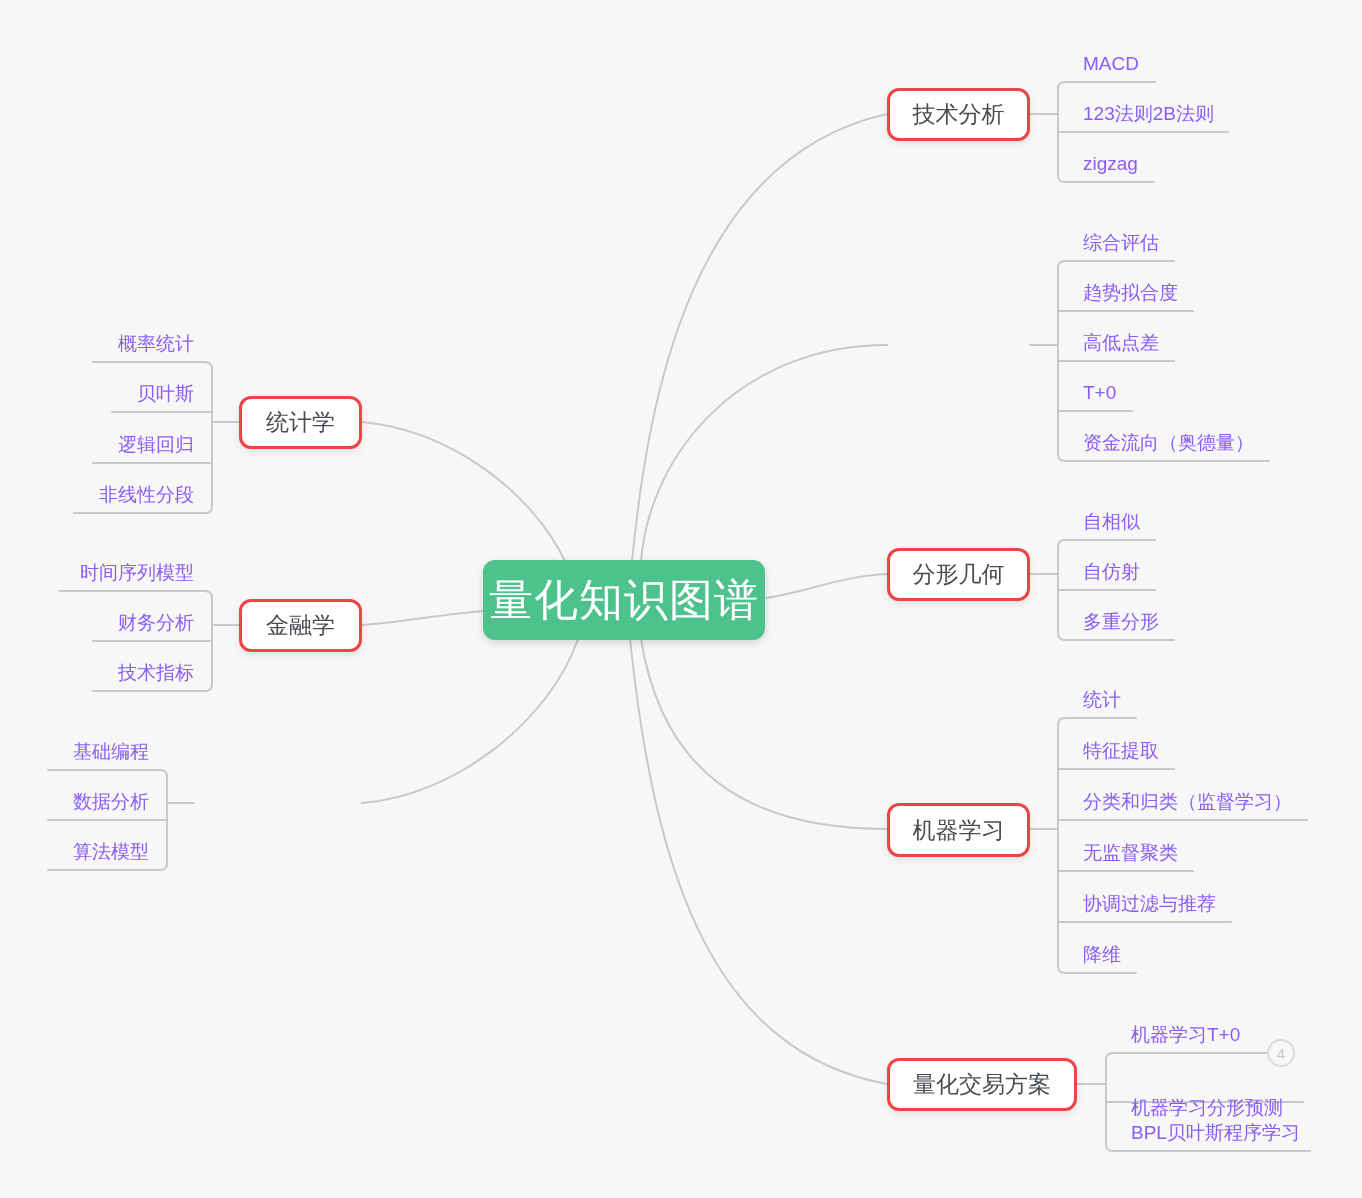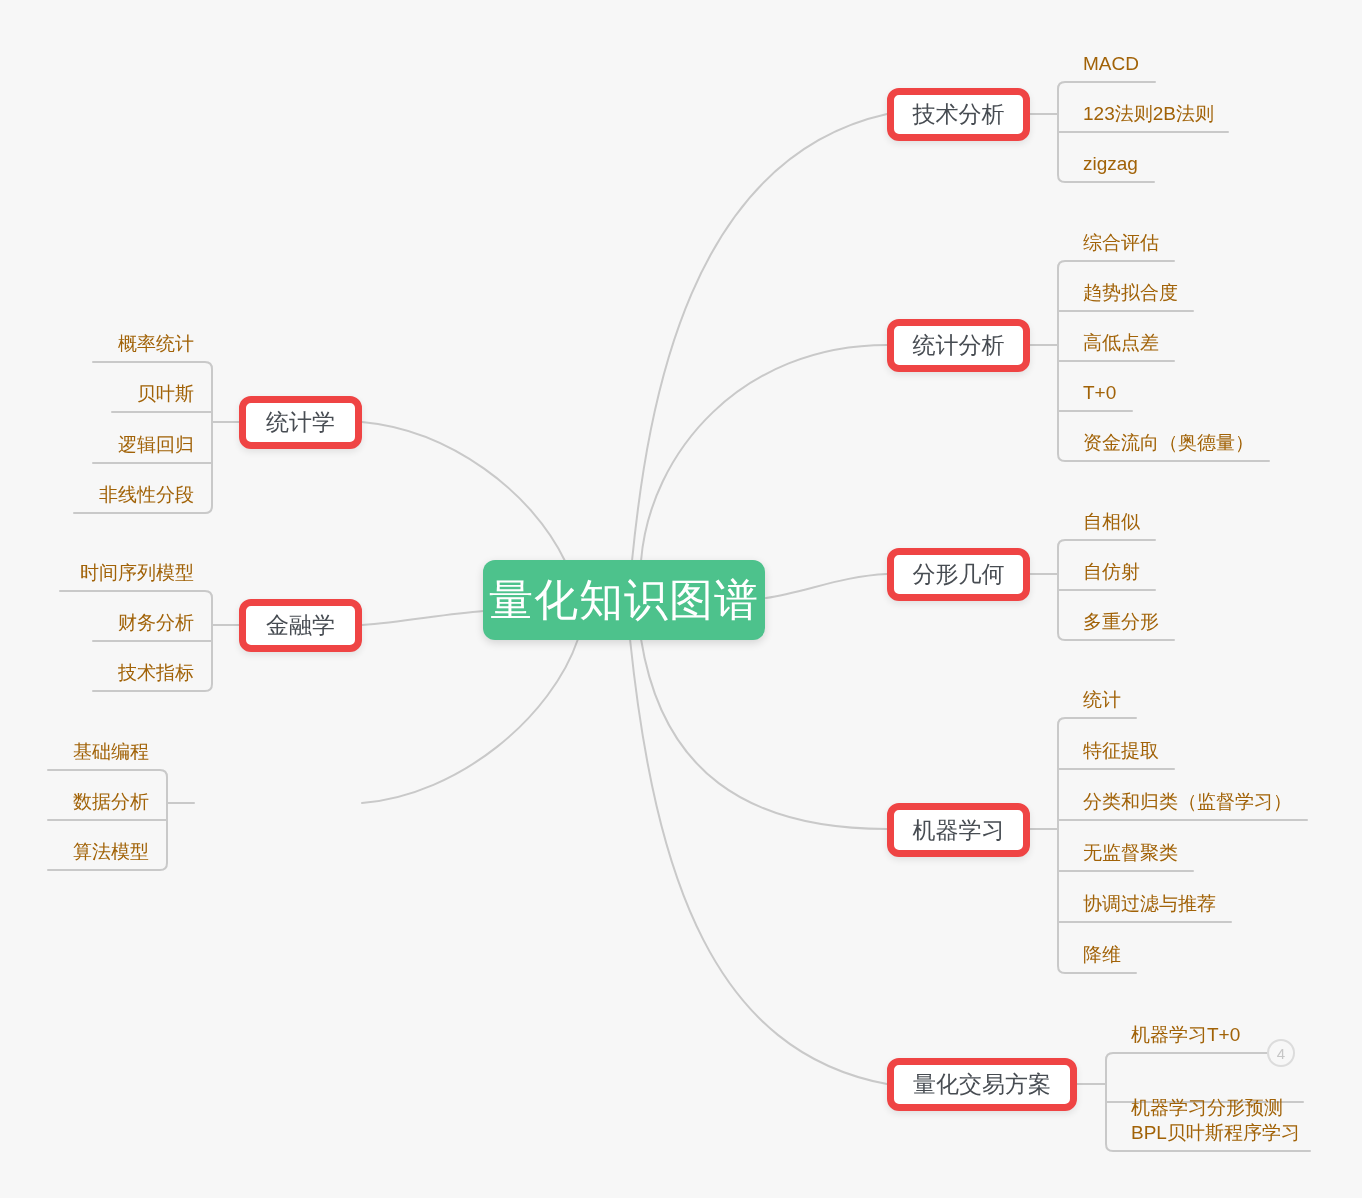--- a/index.html
+++ b/index.html
@@ -15,21 +15,21 @@
     background: #f7f7f7;
   }
   .lines-layer {
     position: absolute; left: 0; top: 0;
     width: 1362px; height: 1198px;
   }
   .lines-layer path { fill: none; stroke: #c9c9c9; stroke-width: 2; stroke-linecap: round; }
   .node {
     position: absolute;
     background: #ffffff;
-    border: 7px solid #ef4444;
+    border: 3px solid #ef4444;
     border-radius: 12px;
     box-shadow: 0 3px 7px rgba(0,0,0,0.09);
     color: #474c52;
     font-size: 23px;
     text-align: center;
     box-sizing: border-box;
     white-space: nowrap;
     display: flex; align-items: center; justify-content: center;
     cursor: default;
   }
@@ -40,21 +40,21 @@
     box-shadow: 0 3px 8px rgba(0,0,0,0.14);
     color: #ffffff;
     font-size: 44px;
     letter-spacing: 1px;
     text-align: center;
     display: flex; align-items: center; justify-content: center;
     white-space: nowrap;
   }
   .child {
     position: absolute;
-    color: #a16207;
+    color: #8b5cf6;
     font-size: 19px;
     line-height: 28px;
     height: 28px;
     white-space: nowrap;
   }
   .child.rt { text-align: left; }
   .child.lt { text-align: right; }
   .badge {
     position: absolute;
     width: 28px; height: 28px;
@@ -120,21 +120,20 @@
     <path d="M 60 591 L 205 591 Q 212 591 212 598 L 212 684 Q 212 691 205 691 L 93 691"></path>
     <path d="M 212 641 L 93 641"></path>
 
     <path d="M 48 770 L 160 770 Q 167 770 167 777 L 167 863 Q 167 870 160 870 L 48 870"></path>
     <path d="M 167 820 L 48 820"></path>
   </svg>
 
   <div class="center-node" style="left:483px;top:560px;width:282px;height:80px;">量化知识图谱</div>
 
   <div class="node" style="left:887px;top:88px;width:143px;height:53px;">技术分析</div>
-  <div class="node" style="left:887px;top:319px;width:143px;height:53px;">统计分析</div>
   <div class="node" style="left:887px;top:548px;width:143px;height:53px;text-align:center;">分形几何</div>
   <div class="node" style="left:887px;top:803px;width:143px;height:54px;">机器学习</div>
   <div class="node" style="left:887px;top:1058px;width:190px;height:53px;">量化交易方案</div>
 
   <div class="node" style="left:239px;top:396px;width:123px;height:53px;">统计学</div>
   <div class="node" style="left:239px;top:599px;width:123px;height:53px;">金融学</div>
 
   <div class="child rt" style="left:1083px;top:50px;">MACD</div>
   <div class="child rt" style="left:1083px;top:100px;">123法则2B法则</div>
   <div class="child rt" style="left:1083px;top:150px;">zigzag</div>

